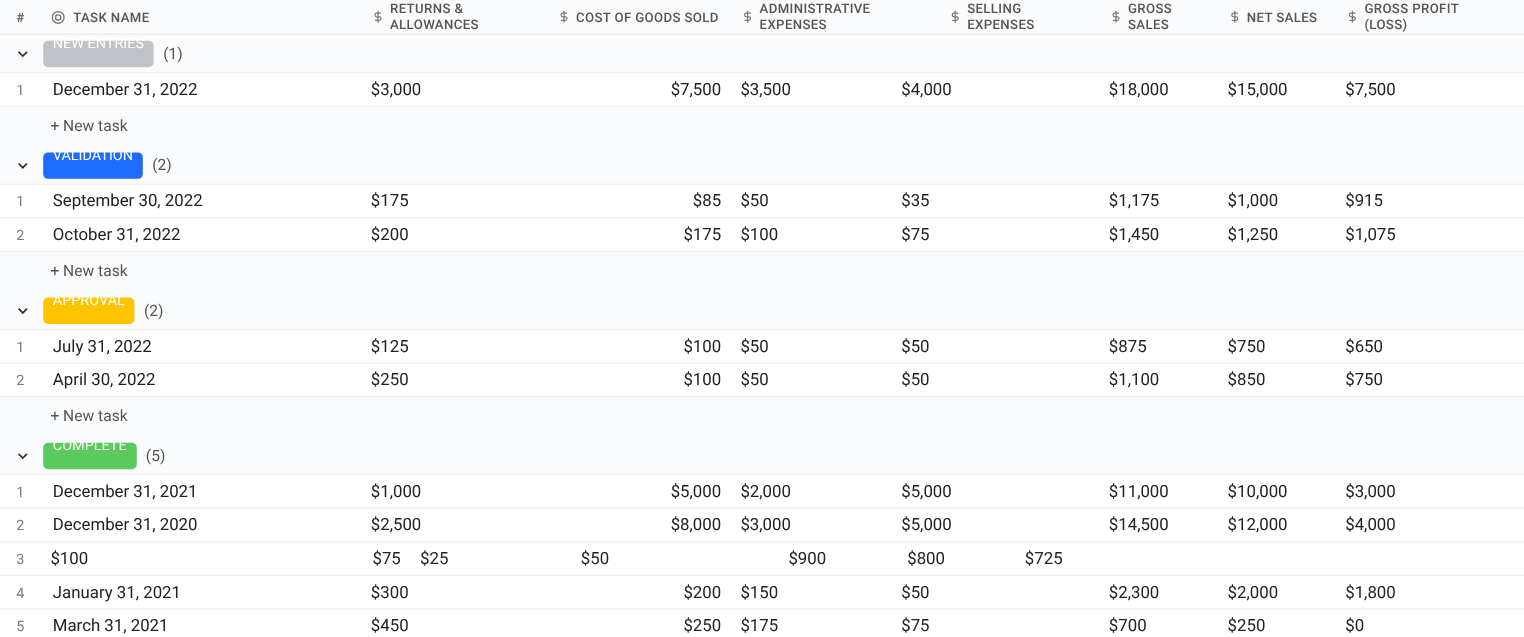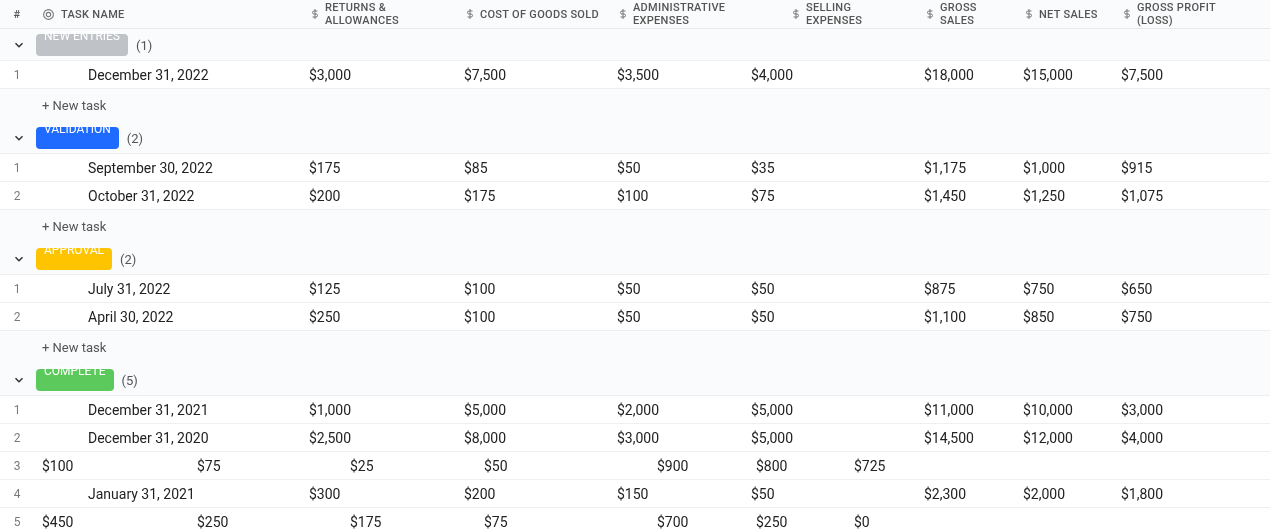--- a/index.html
+++ b/index.html
@@ -19,21 +19,21 @@
     border-bottom: 1px solid #e8e8e8;
     background: #fafbfc;
     font-size: 11px;
     color: #555;
     letter-spacing: 0.3px;
   }
   .col-idx { width: 34px; display:flex; align-items:center; justify-content:center; padding:0 6px;}
   .col-name { flex: 0 0 267px; display:flex; align-items:center; gap:6px; padding-left:8px;}
   .col-money { display:flex; align-items:center; gap:4px; padding:0 8px;}
   .w-returns { flex:0 0 155px; }
-  .w-cogs { flex:0 0 153px; }
+  .w-cogs { flex:0 0 153px;text-align:right; }
   .w-selling { flex:0 0 134px; }
   .w-admin { flex:0 0 173px; }
   .w-gross-sales { flex:0 0 99px; }
   .w-net-sales { flex:0 0 98px; }
   .w-gross-profit { flex:0 0 140px; }
   .hdr-label { text-transform: uppercase; font-weight:500; }
   .hdr-icon { color:#888; display:inline-flex; }
   
   .group-header {
     display:flex;
@@ -63,21 +63,21 @@
     display:flex;
     align-items:center;
     height:29px;
     background:#fff;
     border-top:1px solid #edeff1;
     border-bottom:1px solid #edeff1;
     margin-top:-1px;
   }
   .data-row .col-idx { color:#7a7a7a; font-size:12px;}
   .data-row .col-name { padding-left:8px; color:#222;}
-  .task-text { padding-left:2px; font-size:14px; color:#222;margin-left:44px;}
+  .task-text { padding-left:2px; font-size:14px; color:#222;}
   .cell { font-size:14px; color:#222; padding:0 8px;}
   
   .new-task {
     color:#555;
     font-size:13px;
     padding: 9px 0 9px 14px;
     cursor:pointer;
     margin-left:28px;
   }
   svg { display:block; }
@@ -314,20 +314,23 @@
         <div class="cell w-returns">$300</div>
         <div class="cell w-cogs">$200</div>
         <div class="cell w-selling">$150</div>
         <div class="cell w-admin">$50</div>
         <div class="cell w-gross-sales">$2,300</div>
         <div class="cell w-net-sales">$2,000</div>
         <div class="cell w-gross-profit">$1,800</div>
       </div>
       <div class="data-row">
         <div class="col-idx">5</div>
+        <div class="col-name">
+          <span class="task-text">March 31, 2021</span>
+        </div>
         <div class="cell w-returns">$450</div>
         <div class="cell w-cogs">$250</div>
         <div class="cell w-selling">$175</div>
         <div class="cell w-admin">$75</div>
         <div class="cell w-gross-sales">$700</div>
         <div class="cell w-net-sales">$250</div>
         <div class="cell w-gross-profit">$0</div>
       </div>
     </div>
 

